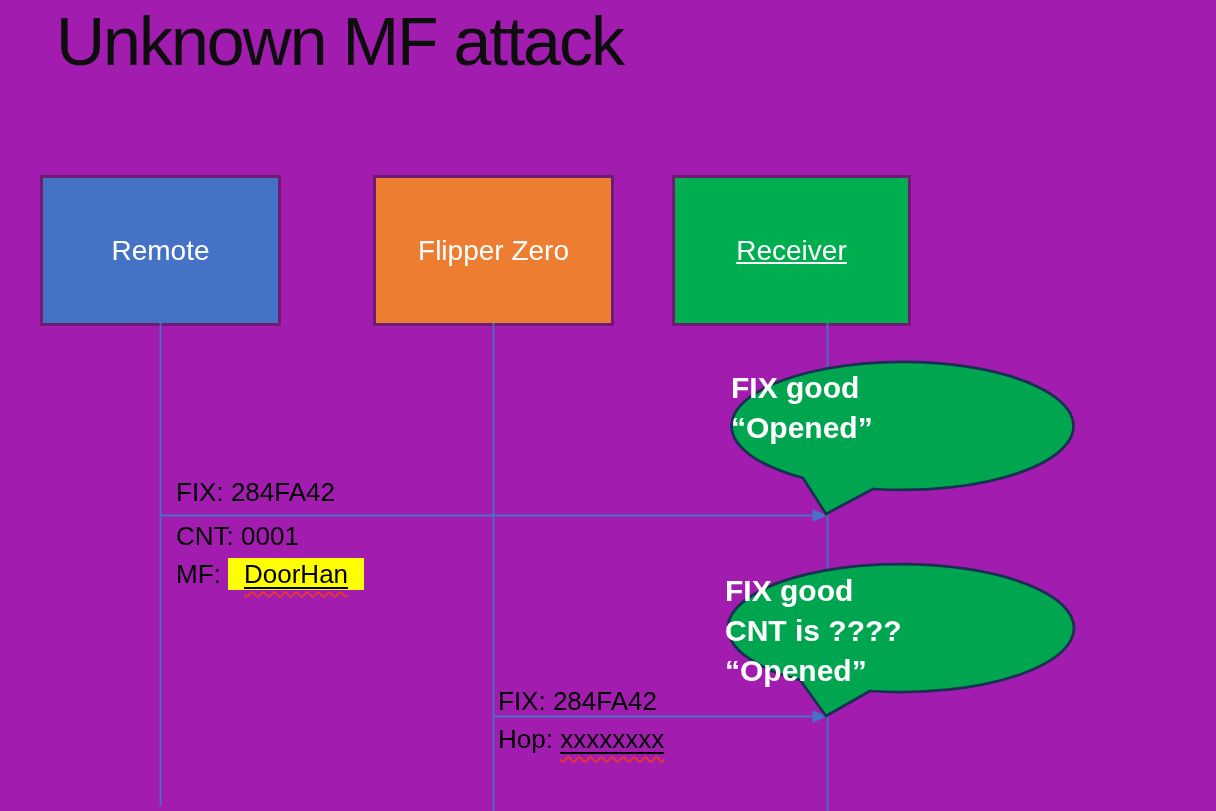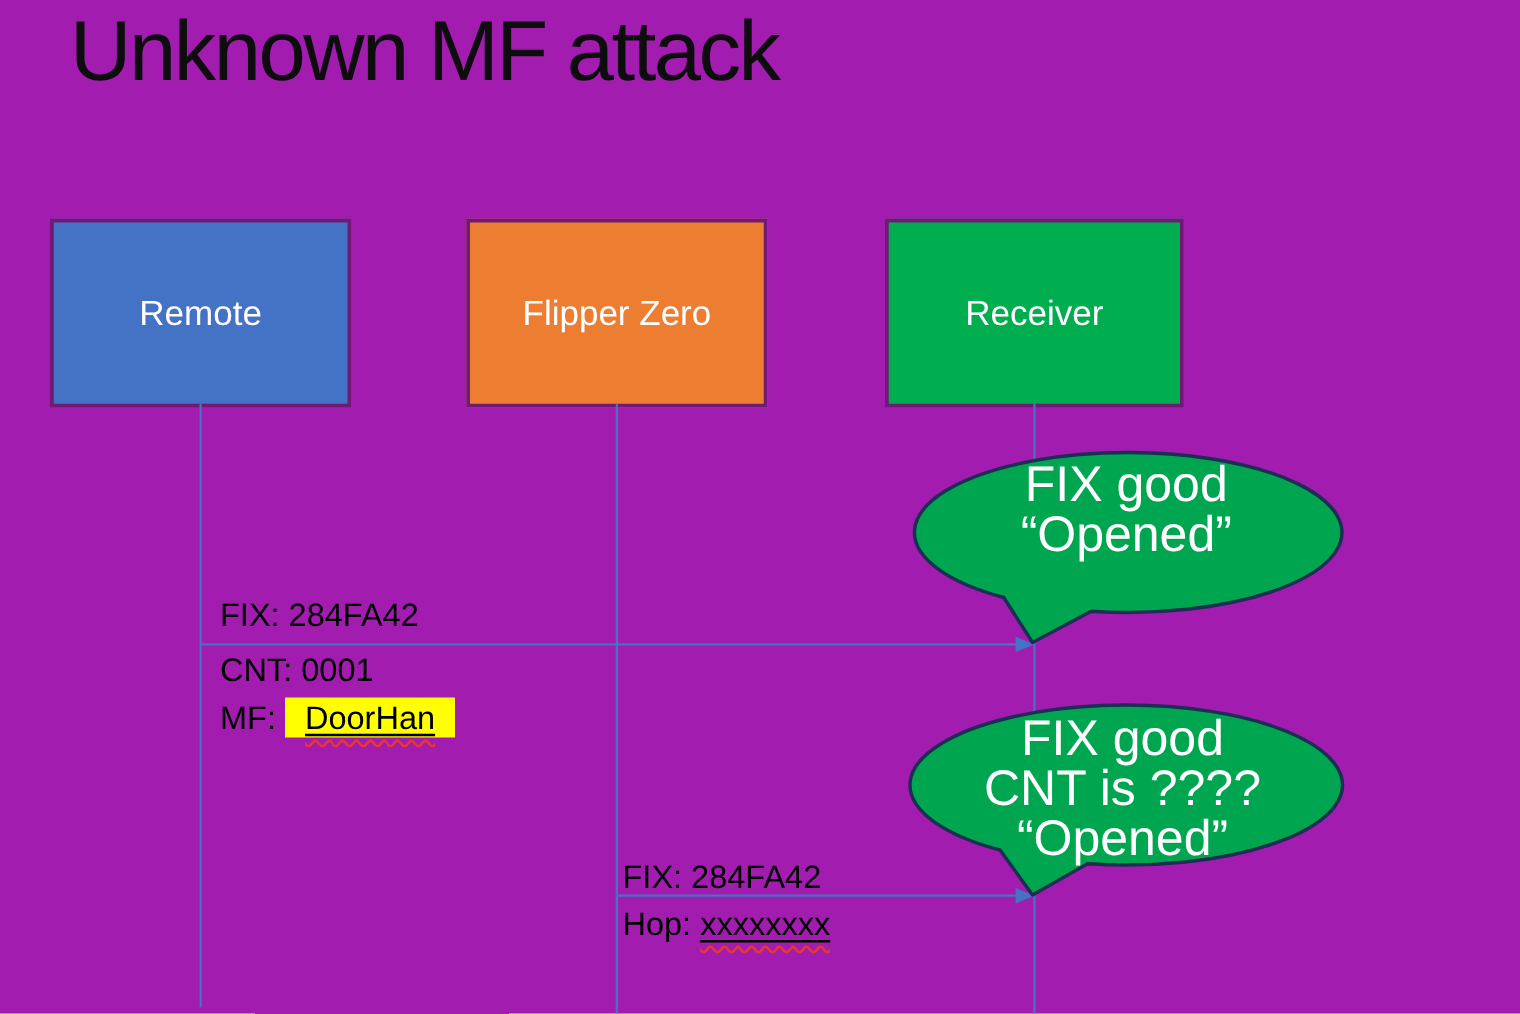--- a/index.html
+++ b/index.html
@@ -33,39 +33,39 @@
     height: 145px;
     border: 3px solid #701a75;
     display: flex;
     align-items: center;
     justify-content: center;
     color: #ffffff;
     font-size: 28px;
   }
   .actor.remote   { left: 40px;  background: #4472c4; }
   .actor.flipper  { left: 373px; background: #ed7d31; }
-  .actor.receiver { left: 708px; width: 233px; background: #00ae50; }
+  .actor.receiver { left: 672px; width: 233px; background: #00ae50; text-decoration: underline; }
 
   svg.diagram {
     position: absolute;
     left: 0;
     top: 0;
   }
   .lifeline  { stroke: #4472c4; stroke-width: 1.8; fill: none; }
   .connector { stroke: #4472c4; stroke-width: 1.8; fill: none; }
   .arrowhead { fill: #4472c4; stroke: none; }
   .callout   { fill: #00a64f; stroke: #1b2f52; stroke-width: 2.75; stroke-linejoin: round; }
 
   .callout-text {
     position: absolute;
-    text-align: center;
     color: #ffffff;
-    font-size: 40px;
+    font-size: 30px;
     line-height: 40px;
     white-space: nowrap;
+    font-weight: bold;
   }
   .callout-text.c1 { left: 731px; top: 368px; width: 340px; }
   .callout-text.c2 { left: 725px; top: 571px; width: 346px; }
 
   .msg {
     position: absolute;
     font-size: 26px;
     color: #000000;
     white-space: nowrap;
   }

